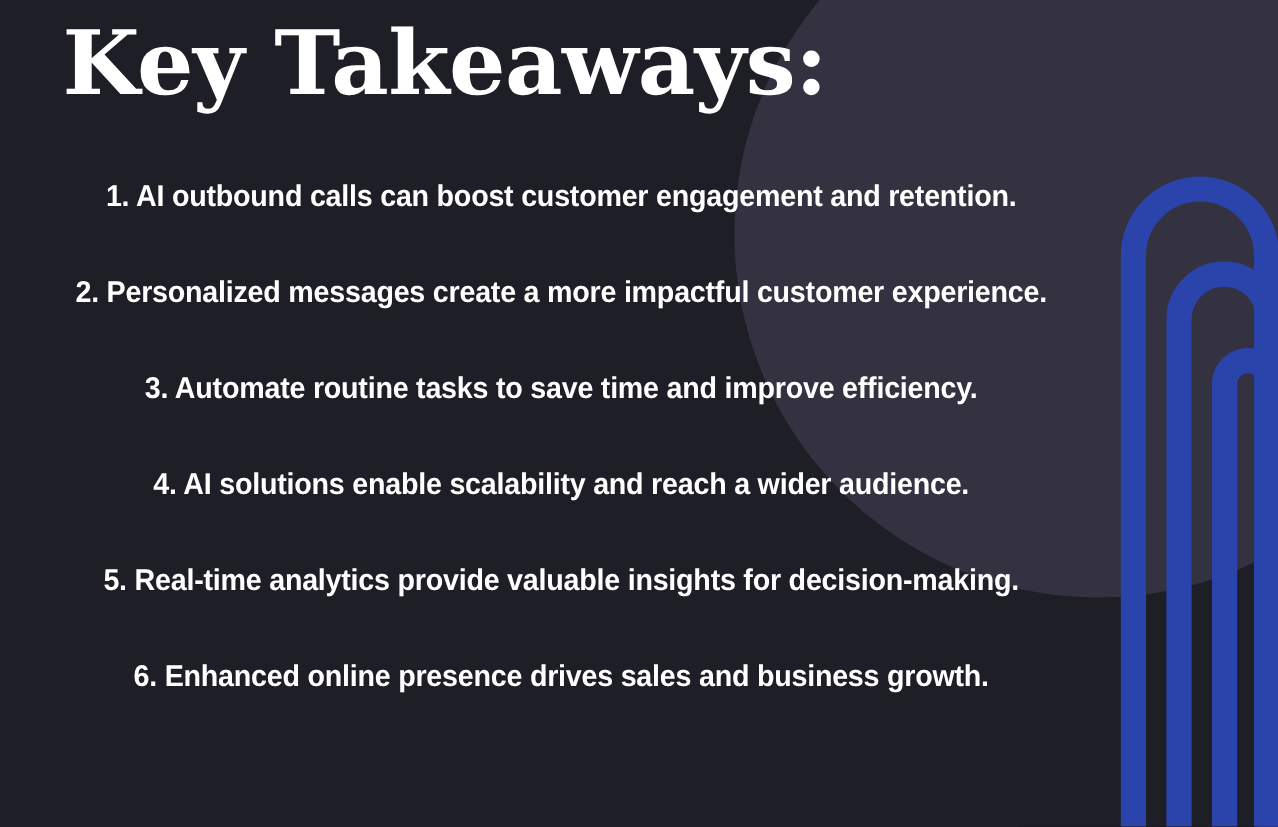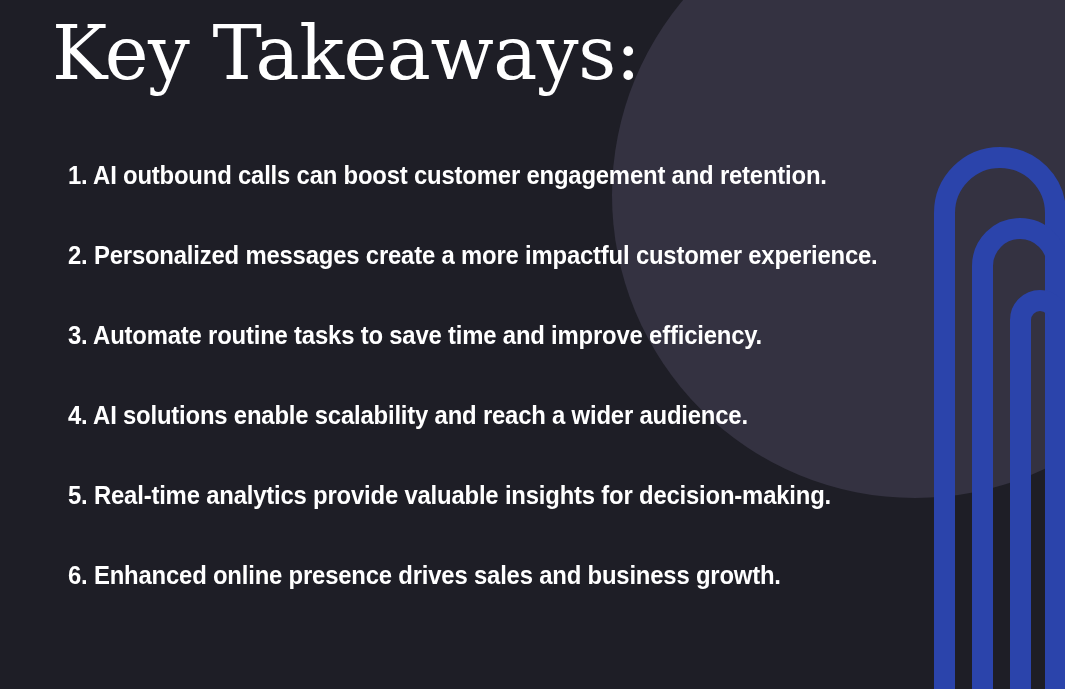--- a/index.html
+++ b/index.html
@@ -32,36 +32,37 @@
     inset: 0;
     z-index: 2;
   }
 
   #page-title {
     position: absolute;
     left: 52px;
     top: 14px;
     margin: 0;
     font-family: "DejaVu Serif", "Liberation Serif", serif;
-    font-weight: 400;
+    font-weight: 700;
     font-size: 74px;
     line-height: 1.06;
     letter-spacing: -0.5px;
     color: #ffffff;
     white-space: nowrap;
   }
 
   #takeaways-list {
     position: absolute;
     left: 57px;
     top: 149px;
     width: 860px;
-    margin: 11px;
+    margin: 0;
     padding: 0;
     list-style: none;
+    text-align: center;
   }
 
   .takeaway-item {
     display: block;
     height: 80px;
     font-family: "Liberation Sans Narrow", "Liberation Sans", sans-serif;
     font-weight: 700;
     font-size: 25px;
     line-height: 31px;
     letter-spacing: -0.2px;

